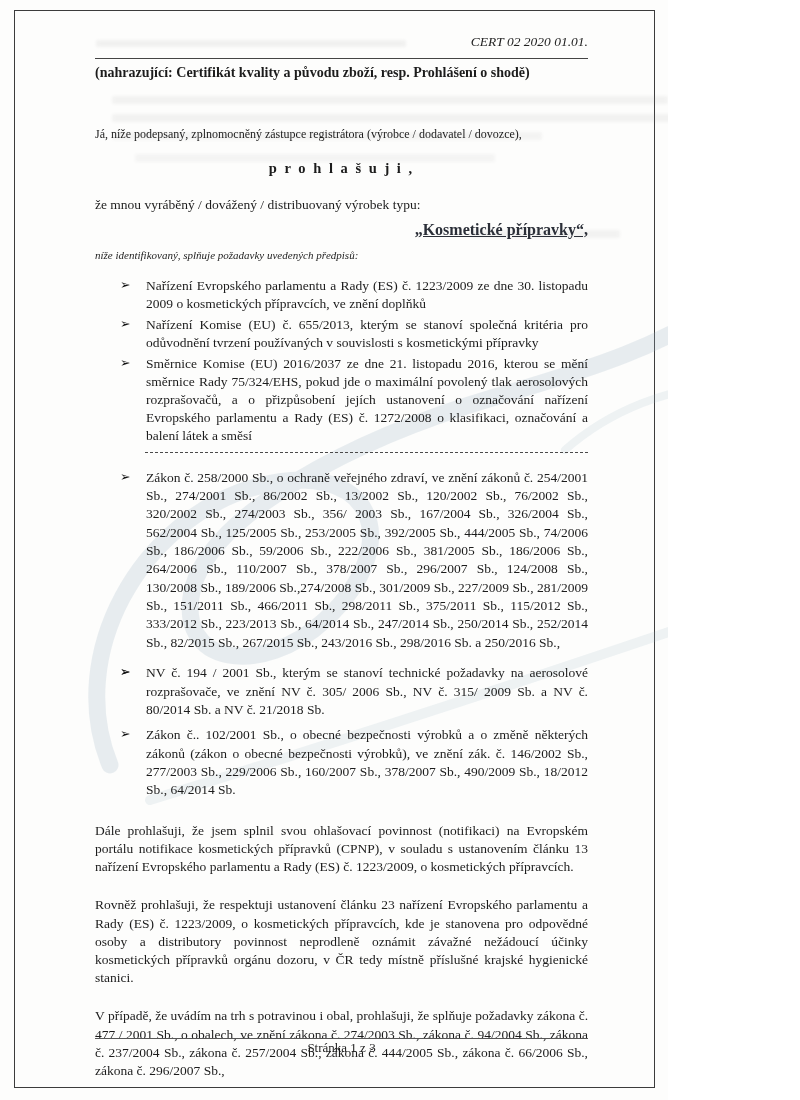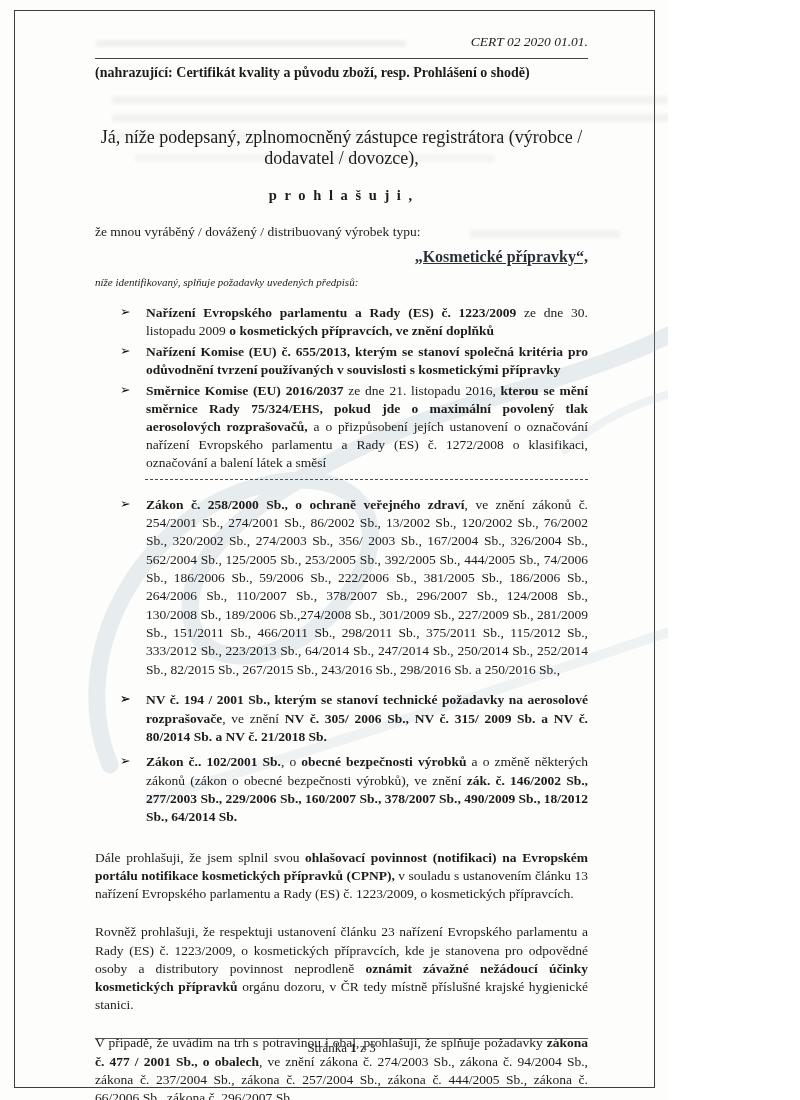--- a/index.html
+++ b/index.html
@@ -12,36 +12,36 @@
     border:1.5px solid #3c3c3c; pointer-events:none;
   }
   .content { position:absolute; left:95px; right:80px; top:34px; }
 
   .doc-code { text-align:right; font-style:italic; font-size:13.5px; color:#222; }
   .top-rule { border:none; border-top:1.2px solid #444; margin:8px 0 6px 0; }
 
   .title { text-align:center; font-size:27px; font-weight:bold; margin:4px 0 2px 0; letter-spacing:.5px; }
   .subtitle { text-align:left; font-size:14px; font-weight:bold; margin:0; }
 
-  .intro-line { margin:46px 0 0 0; font-size:18px; text-align:center; }
+  .intro-line { margin:46px 0 0 0; font-size:12px; text-align:left; }
   .declare { margin:18px 0 0 0; text-align:center; font-weight:bold; font-size:14.5px; letter-spacing:2px; }
   .product-line { margin:20px 0 2px 0; font-size:13.5px; }
   .product-name { margin:8px 0 0 0; text-align:right; font-size:16px; font-weight:bold; color:#2b2f38; }
   .product-name span { text-decoration:underline; }
   .identified { margin:10px 0 0 0; font-size:11px;font-style:italic; }
 
   ul.law-list { list-style:none; margin:16px 0 0 0; padding:0 0 0 24px; }
   ul.law-list li {
     position:relative; padding-left:27px; margin:0 0 3px 0;
     font-size:13.5px; line-height:1.33; text-align:justify;
   }
   ul.law-list li .marker { position:absolute; left:1px; top:0; font-size:12.5px; color:#111; }
   ul.cz-list li { line-height:1.36; margin-bottom:7px; }
   ul.cz-list li:first-child { margin-bottom:12px; }
-  .b { font-weight:bold; }
+  .b { font-weight:normal; }
 
   .dashed-sep { border-top:1.6px dashed #4a4a4a; margin:7px 0 9px 50px; }
 
   .para { font-size:13.5px; line-height:1.35; text-align:justify; margin:20px 0 0 0; }
   .para.first { margin-top:22px; }
 
   .footer { position:absolute; left:95px; right:80px; bottom:44px; border-top:1px solid #555; text-align:center; padding-top:1px; font-size:13px; }
 
   .watermark { position:absolute; left:25px; top:235px; width:750px; height:610px; opacity:.45; pointer-events:none; z-index:0; }
   .content, .footer { z-index:1; }

